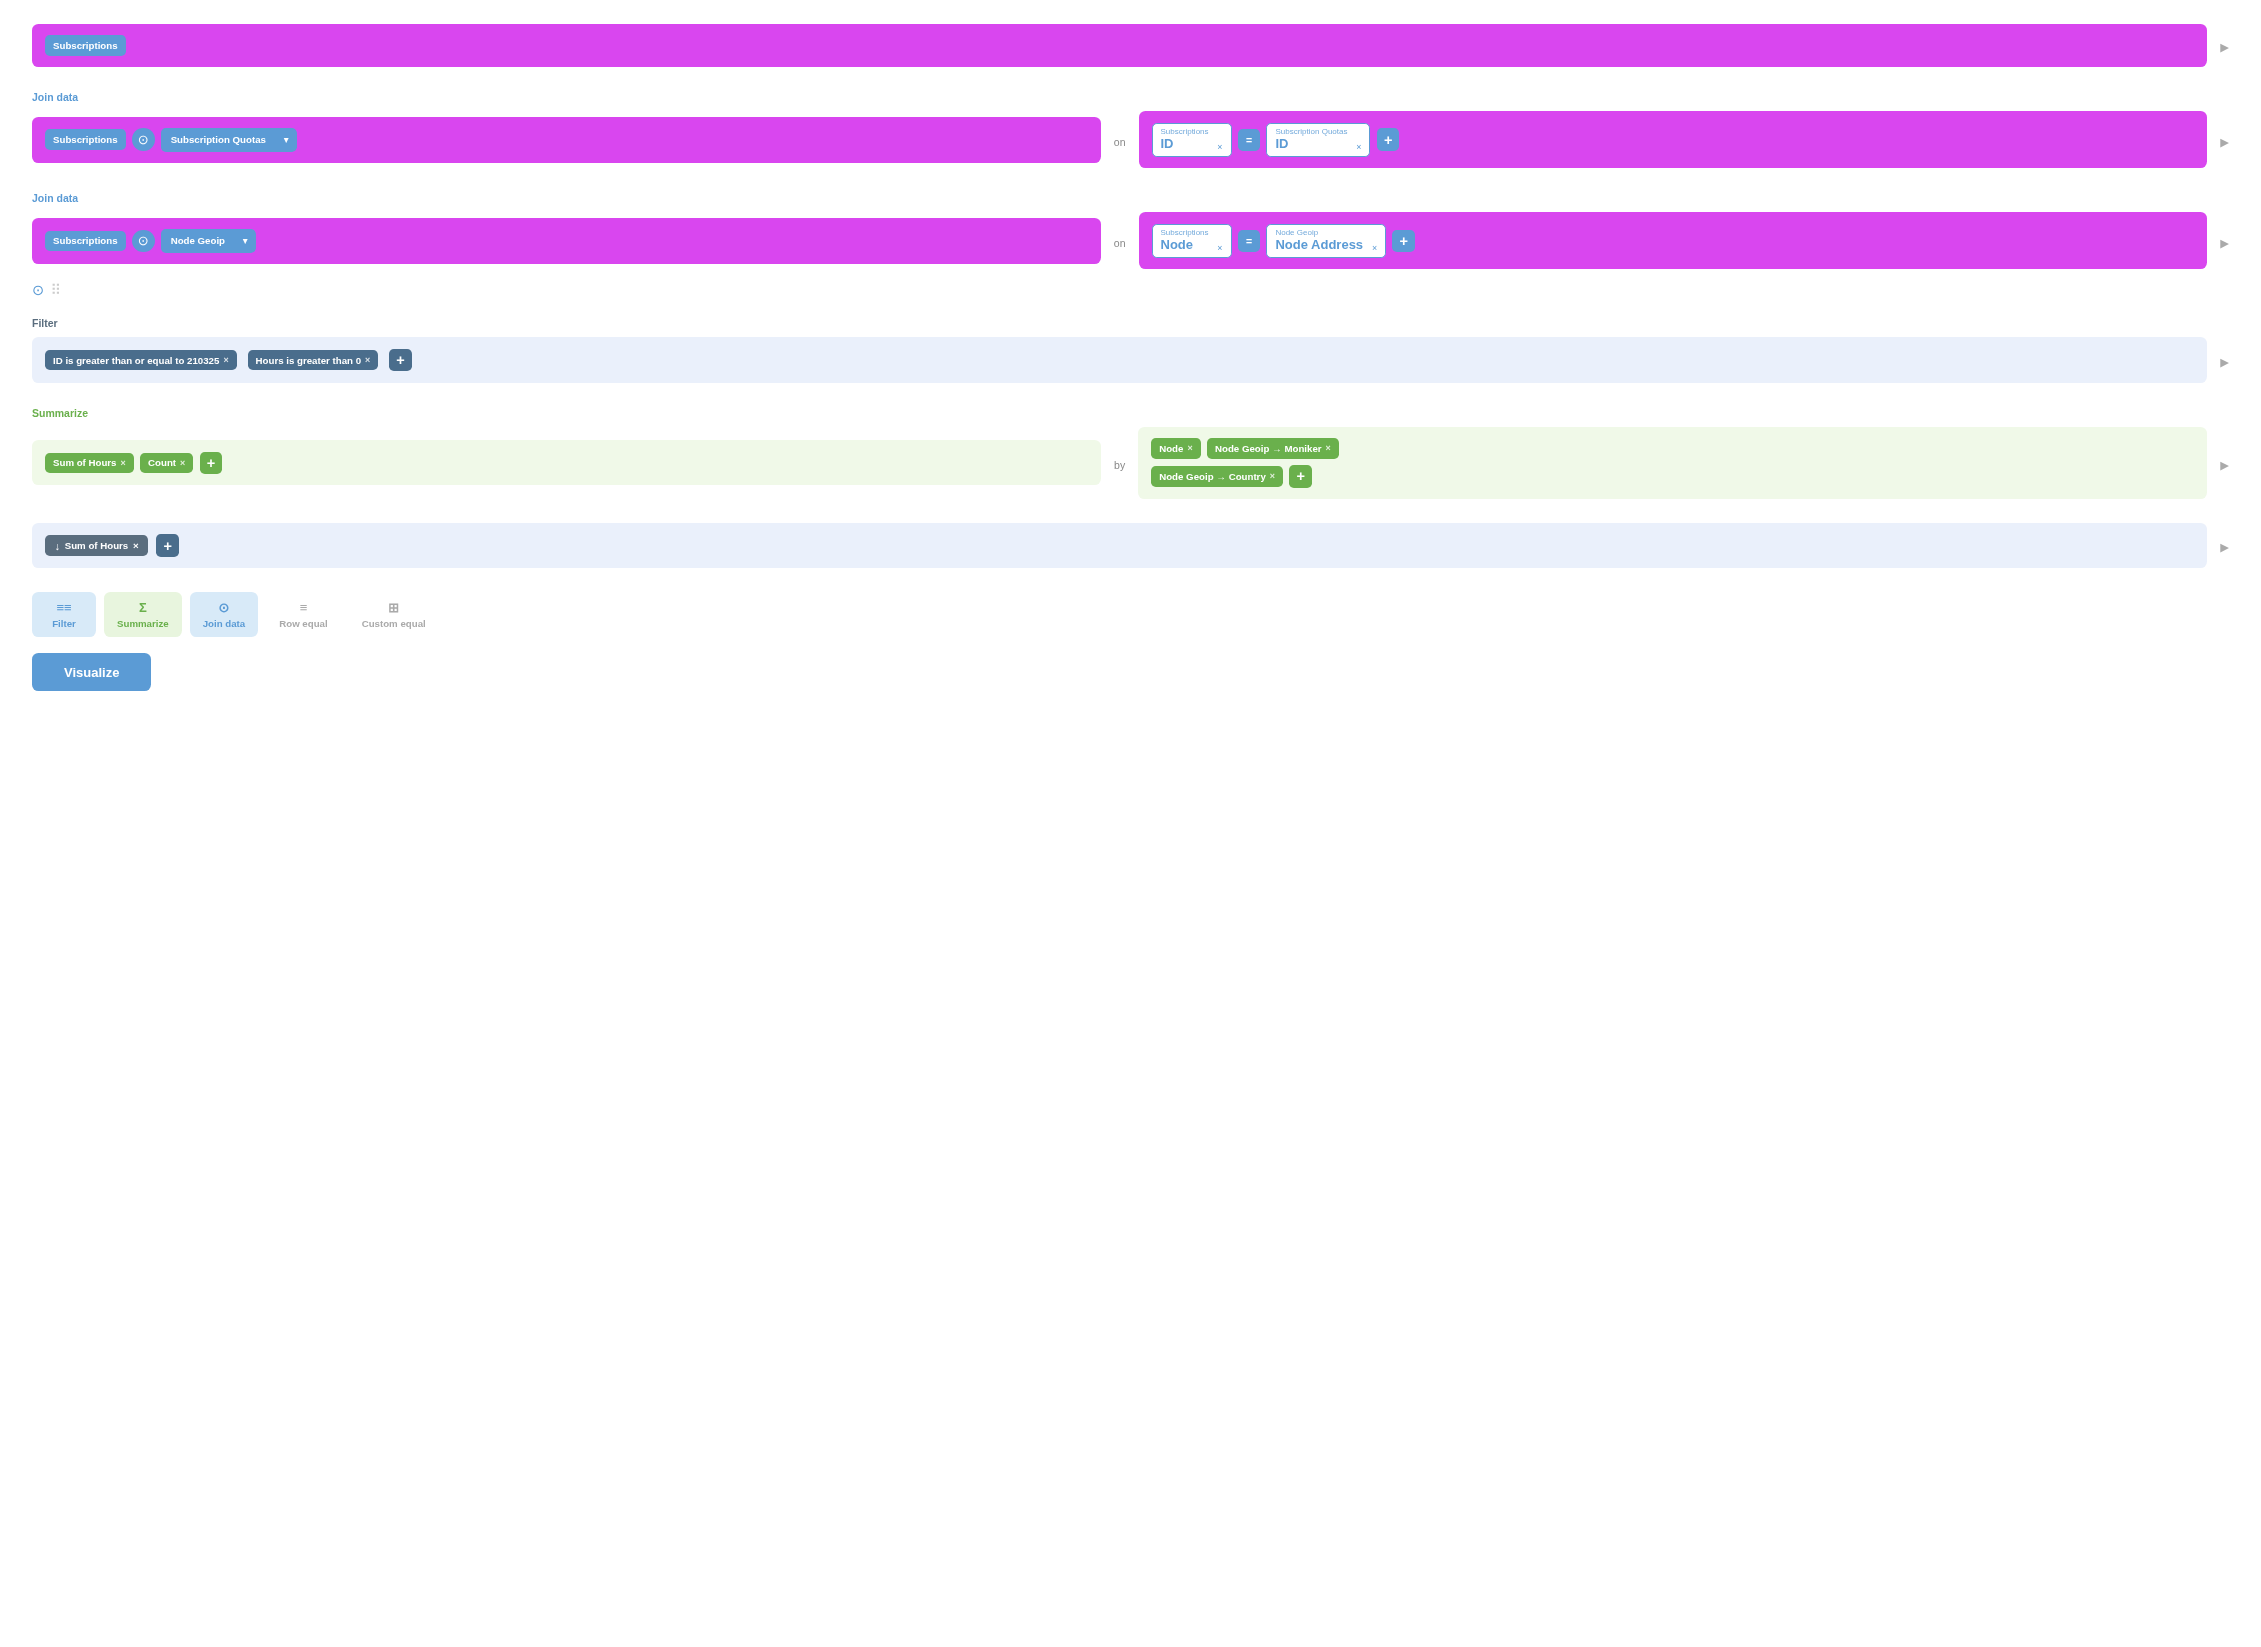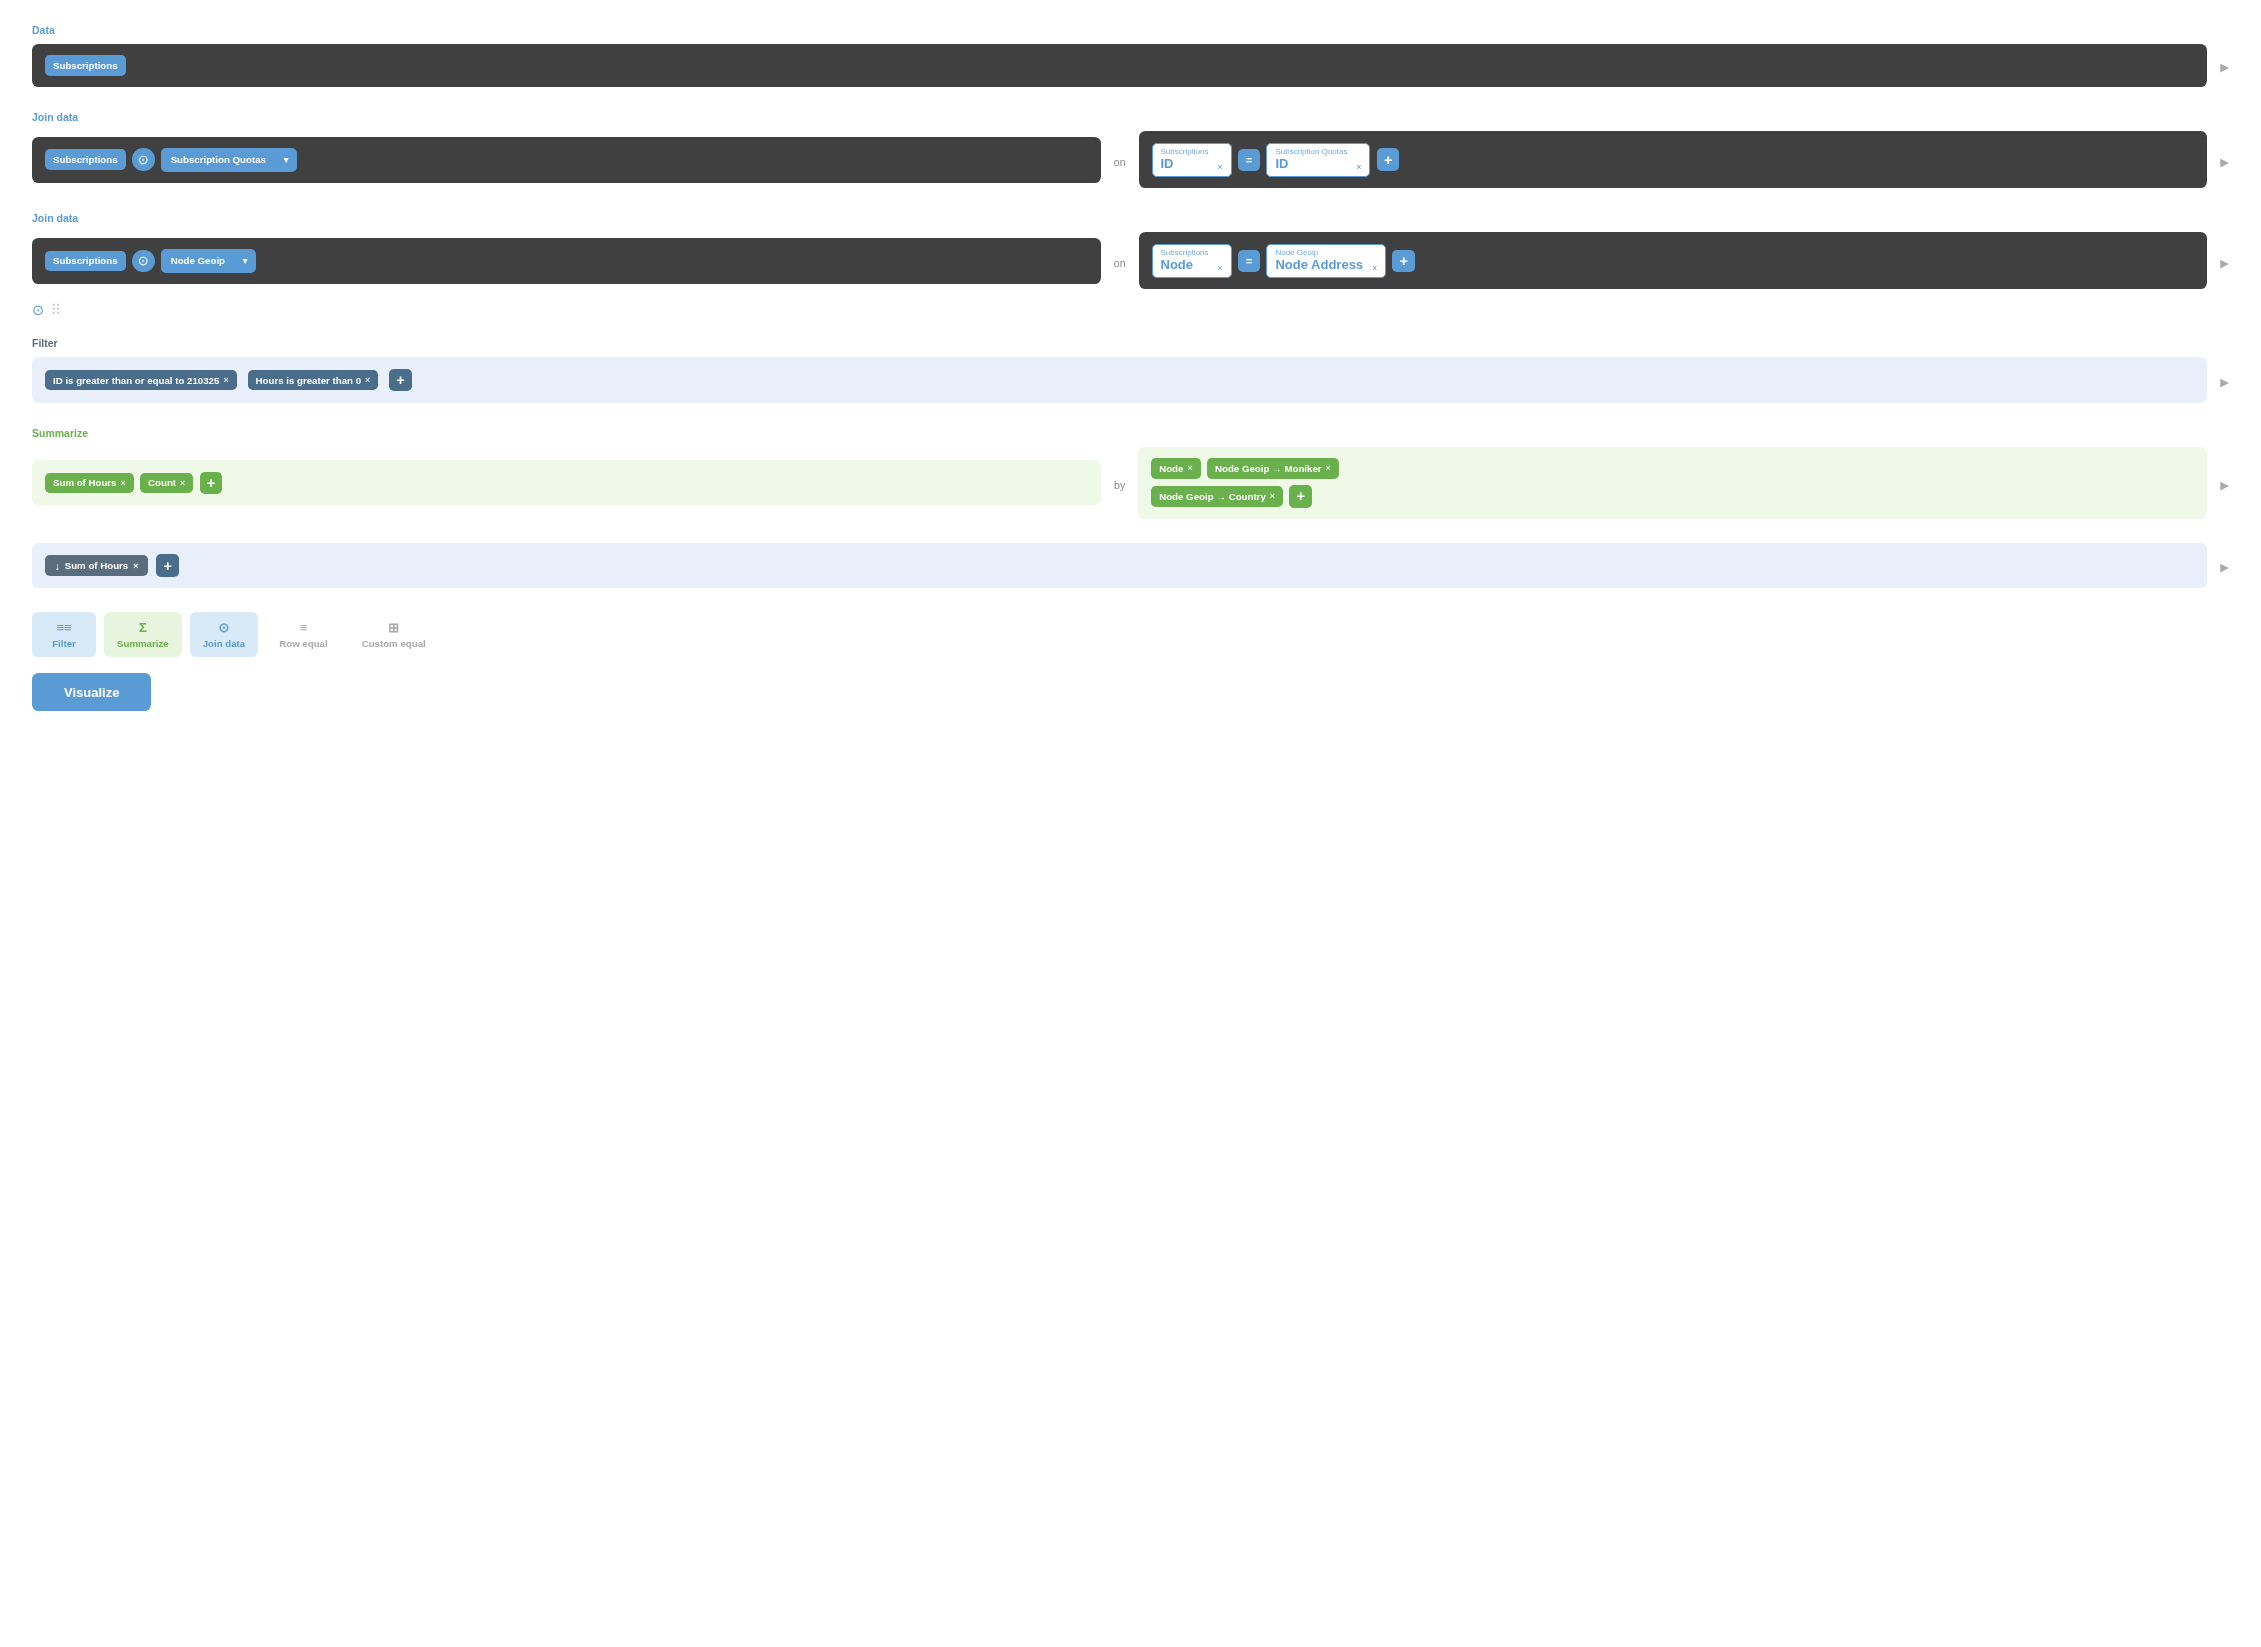--- a/index.html
+++ b/index.html
@@ -14,21 +14,21 @@
     .section-label {
       font-size: 10.5px;
       font-weight: 600;
       color: #5b9bd5;
       margin-bottom: 8px;
     }
     .section-label.green { color: #6ab04c; }
     .section-label.gray { color: #999; }
 
     .row-block {
-      background: #404040;
+      background: #d946ef;
       border-radius: 6.4px;
       padding: 11.3px 13px;
       display: flex;
       align-items: center;
       gap: 8px;
       margin-bottom: 4.8px;
       flex-wrap: wrap;
       position: relative;
     }
     .row-block.green-bg {
@@ -311,21 +311,20 @@
       display: flex;
       align-items: center;
       gap: 6.4px;
       margin-bottom: 11.3px;
     }
   </style>
 </head>
 <body>
 
 <div class="section-wrapper">
-  <div class="section-label">Data</div>
   <div class="section-row">
     <div class="row-block">
       <span class="chip chip-blue">Subscriptions</span>
     </div>
     <button class="arrow-btn">▶</button>
   </div>
 </div>
 
 <div class="section-wrapper">
   <div class="section-label">Join data</div>

